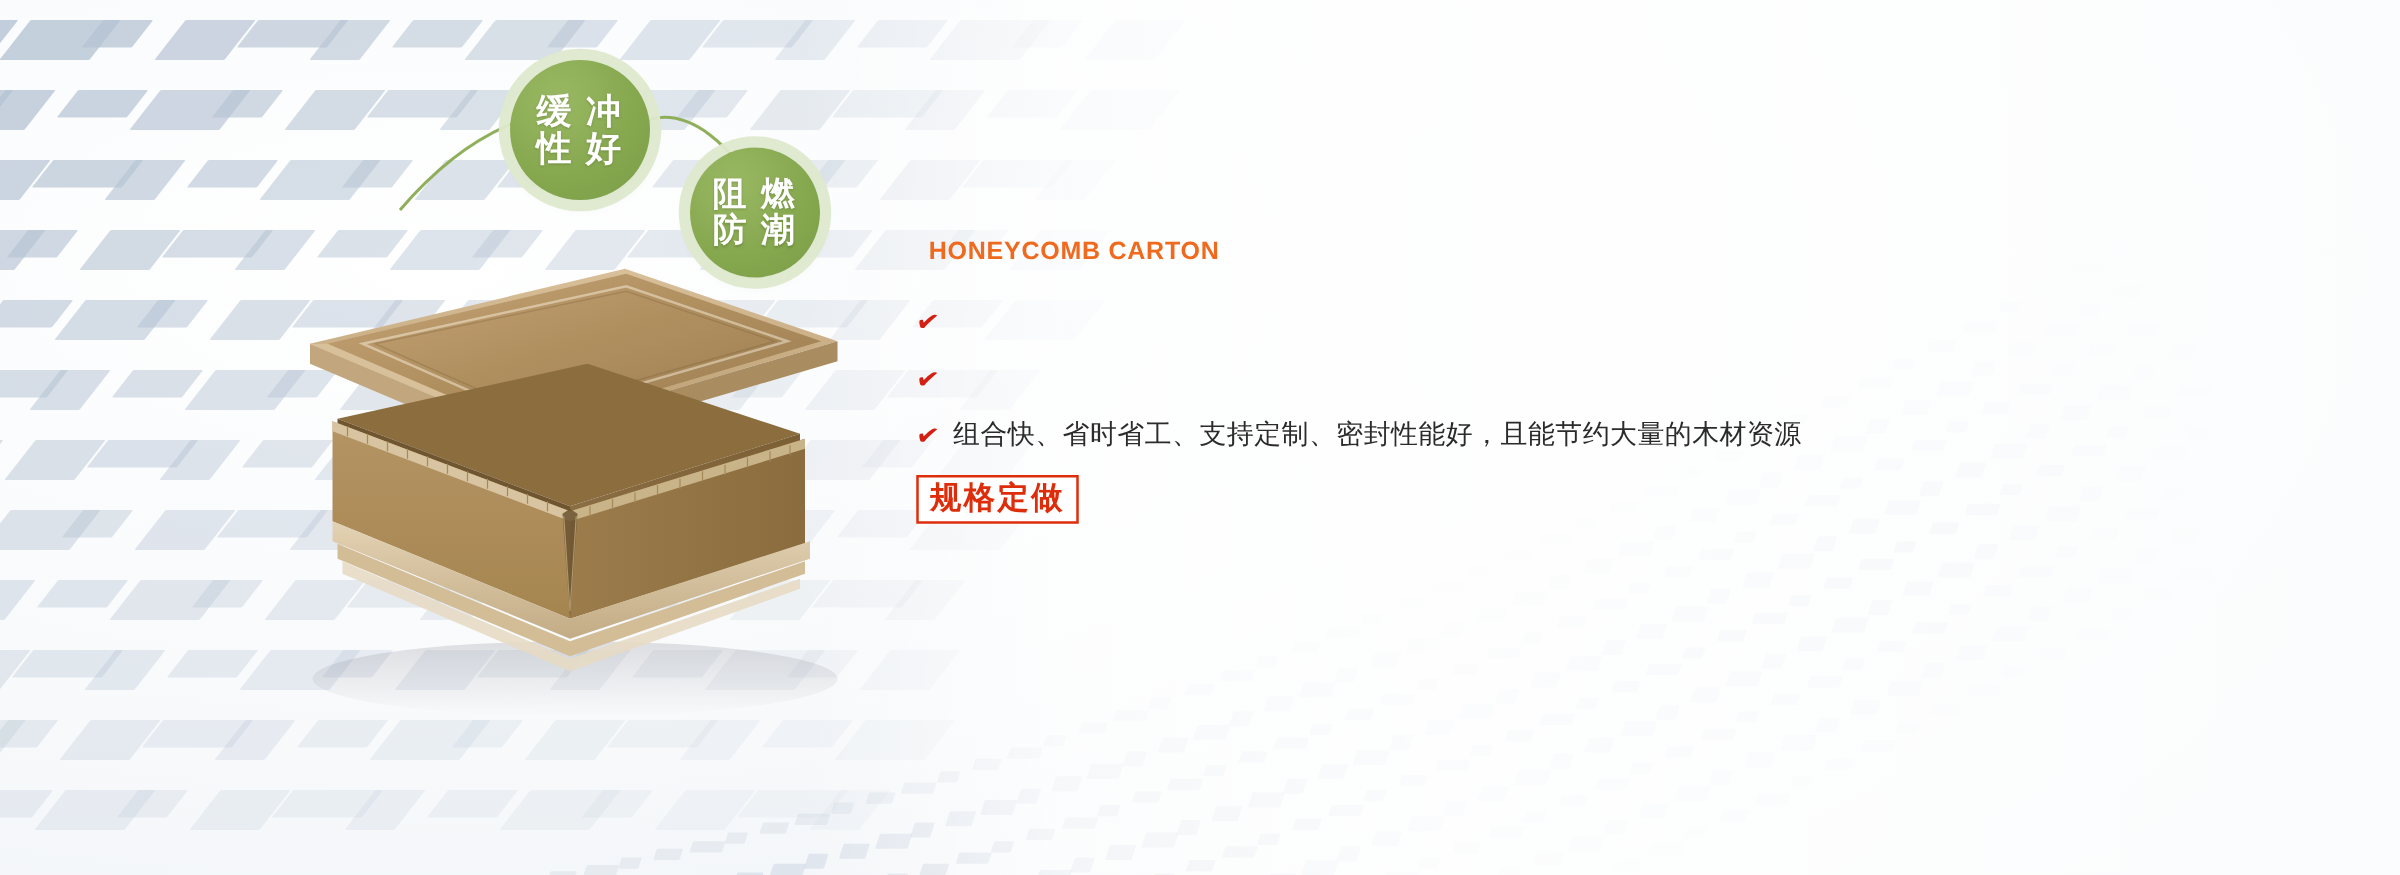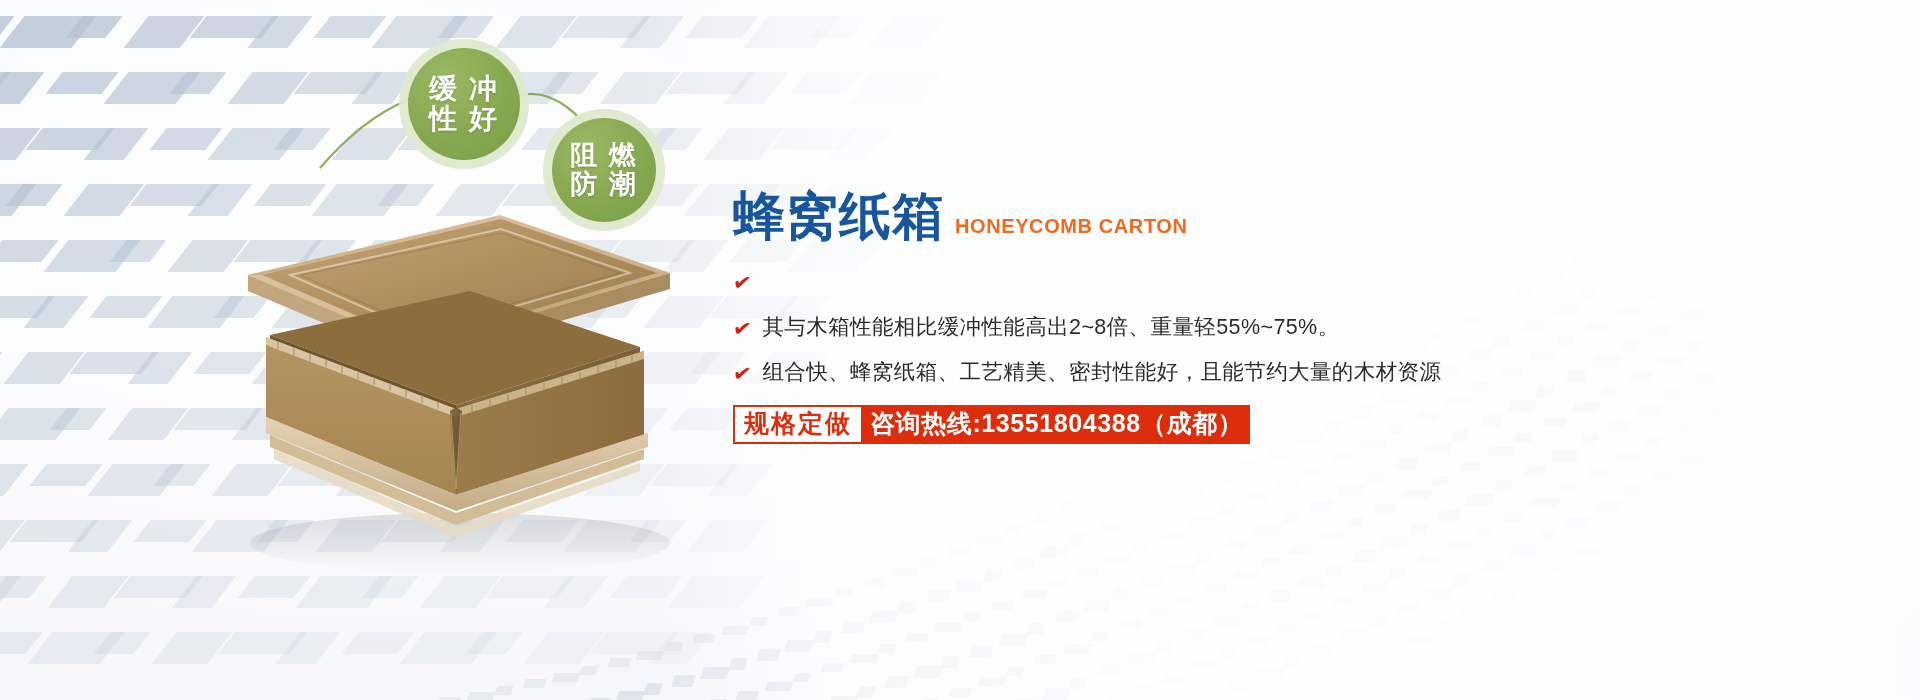--- a/index.html
+++ b/index.html
@@ -662,43 +662,36 @@
         <path d="M 96 222 L 286 300 L 478 238 L 478 252 L 286 316 L 96 238 Z" fill="url(#baseEdge)"></path>
         <path d="M 100 240 L 286 318 L 474 254 L 474 264 L 286 330 L 100 252 Z" fill="#d3bd96"></path>
         <path d="M 104 254 L 286 332 L 470 268 L 470 276 L 286 342 L 104 264 Z" fill="#e6dac4" opacity=".9"></path>
       </g>
     </svg>
   </div>
 
   <div class="copy">
 
     <div class="titlerow">
-      <div class="maintitle">蜂窝纸箱</div>
       <div class="titleside">
         <div class="eng">HONEYCOMB CARTON</div>
       </div>
     </div>
 
     <div class="bullets">
       <div class="bullet">
         <span class="tick">✔</span>
       </div>
       <div class="bullet">
         <span class="tick">✔</span>
-        <span class="btext">其与木箱性能相比缓冲性能高出2~8倍、重量轻55%~75%。</span>
       </div>
       <div class="bullet">
         <span class="tick">✔</span>
-        <span class="btext">组合快、蜂窝纸箱、工艺精美、密封性能好，且能节约大量的木材资源</span>
+        <span class="btext">组合快、省时省工、支持定制、密封性能好，且能节约大量的木材资源</span>
       </div>
     </div>
 
     <div class="contact">
       <div class="custom">规格定做</div>
-      <div class="hotline">
-        <span>咨询热线:</span>
-          <span>13551804388</span>
-          <span>（成都）</span>
-      </div>
     </div>
 
   </div>
 </div>
 
 </body></html>

